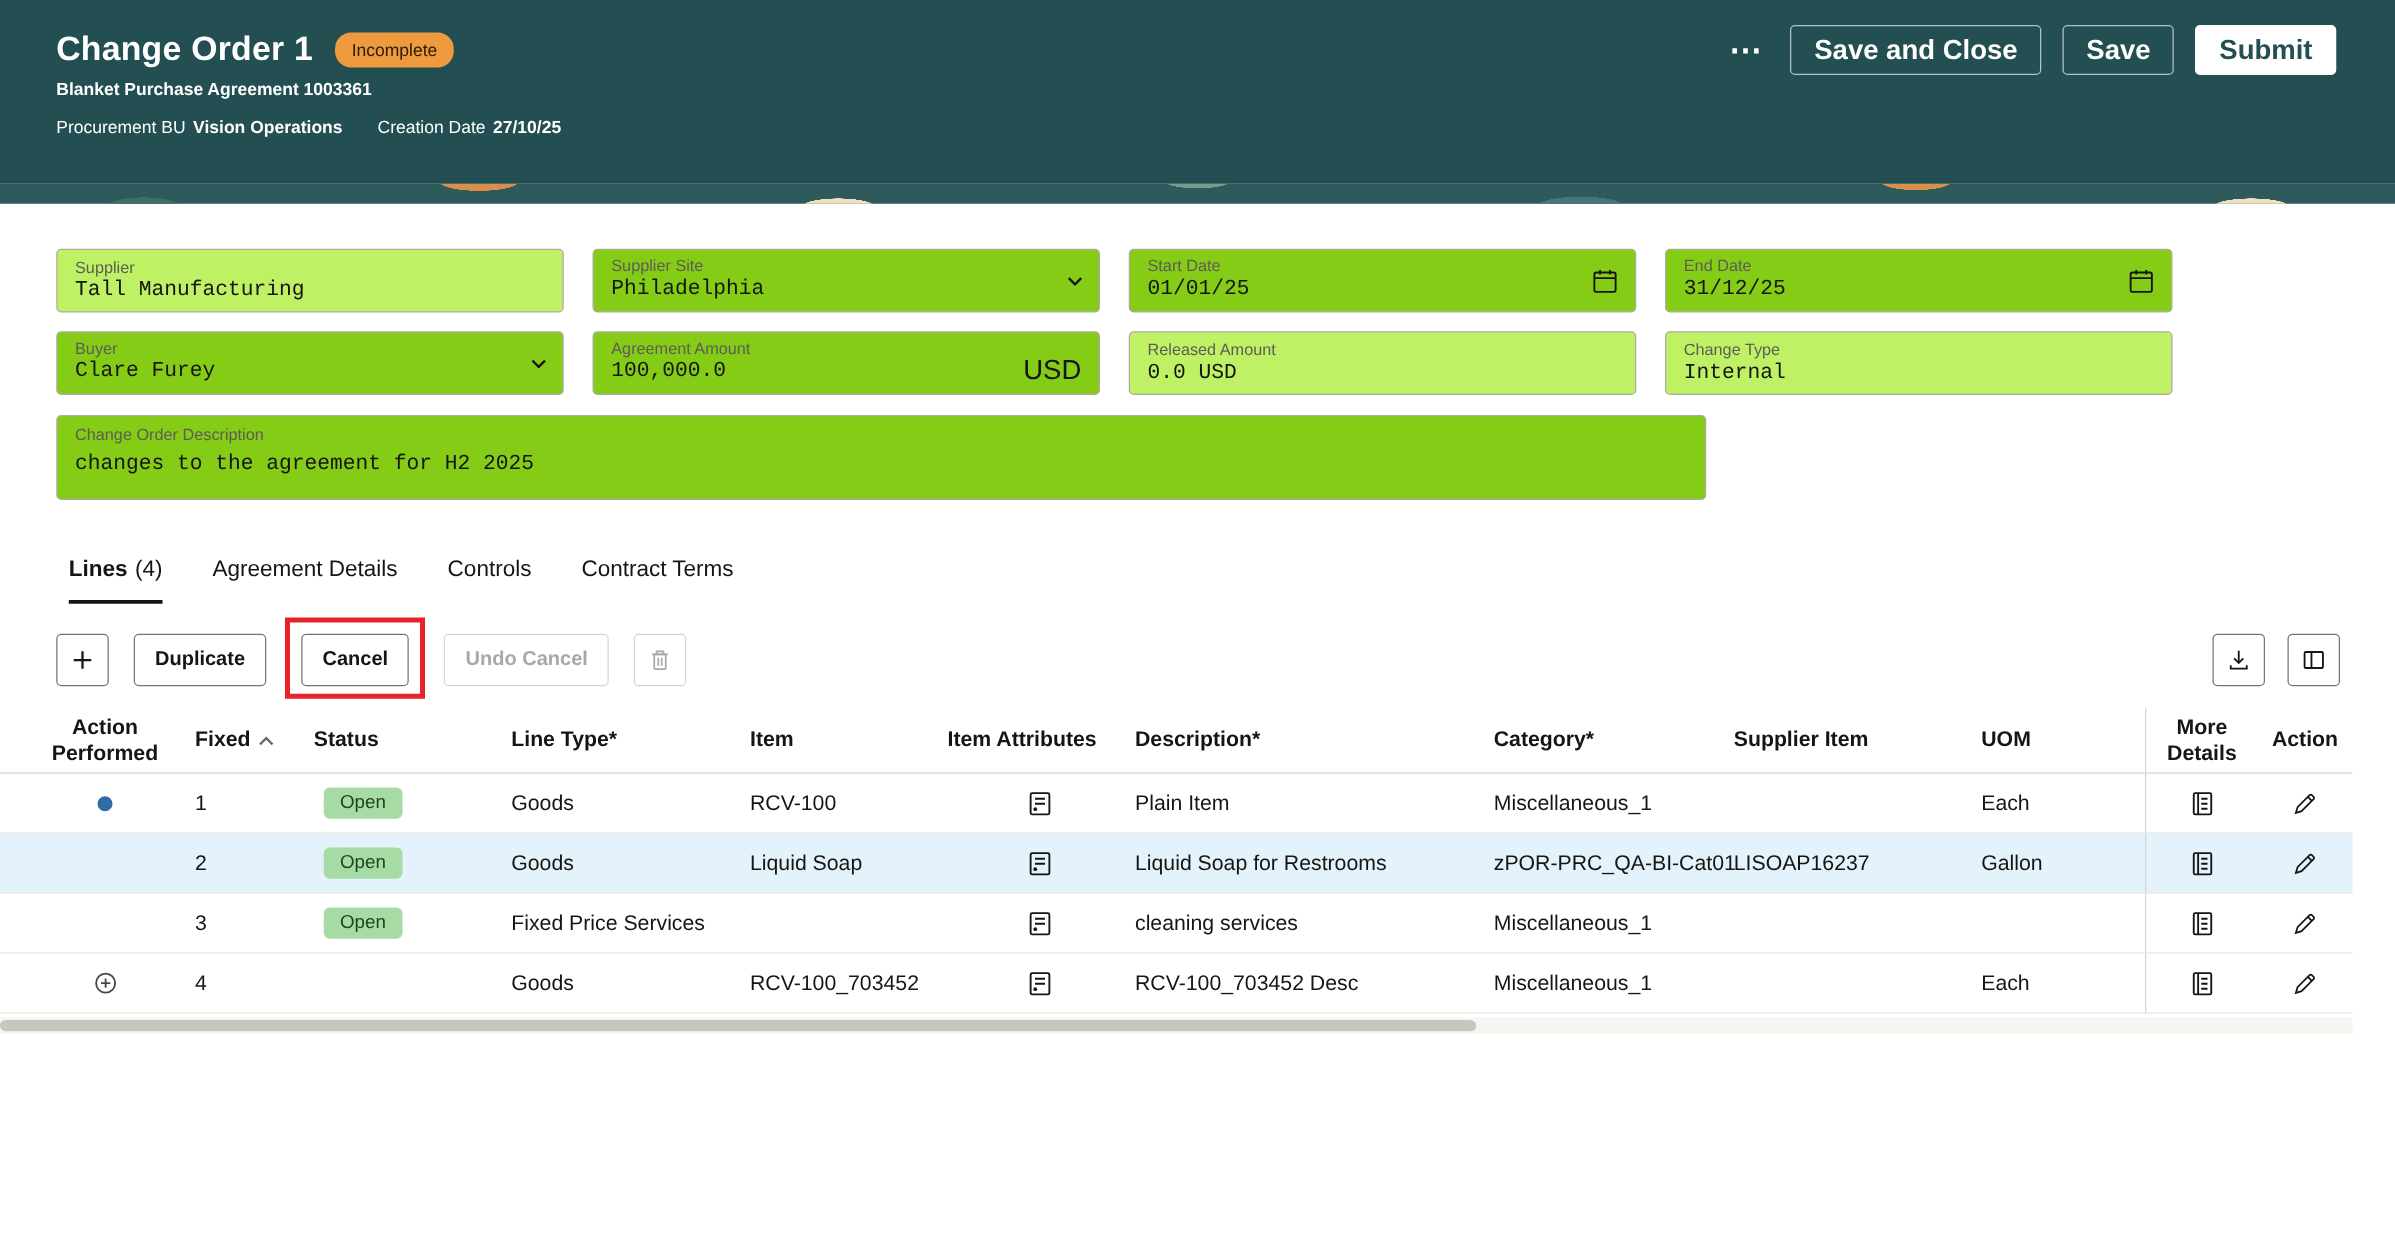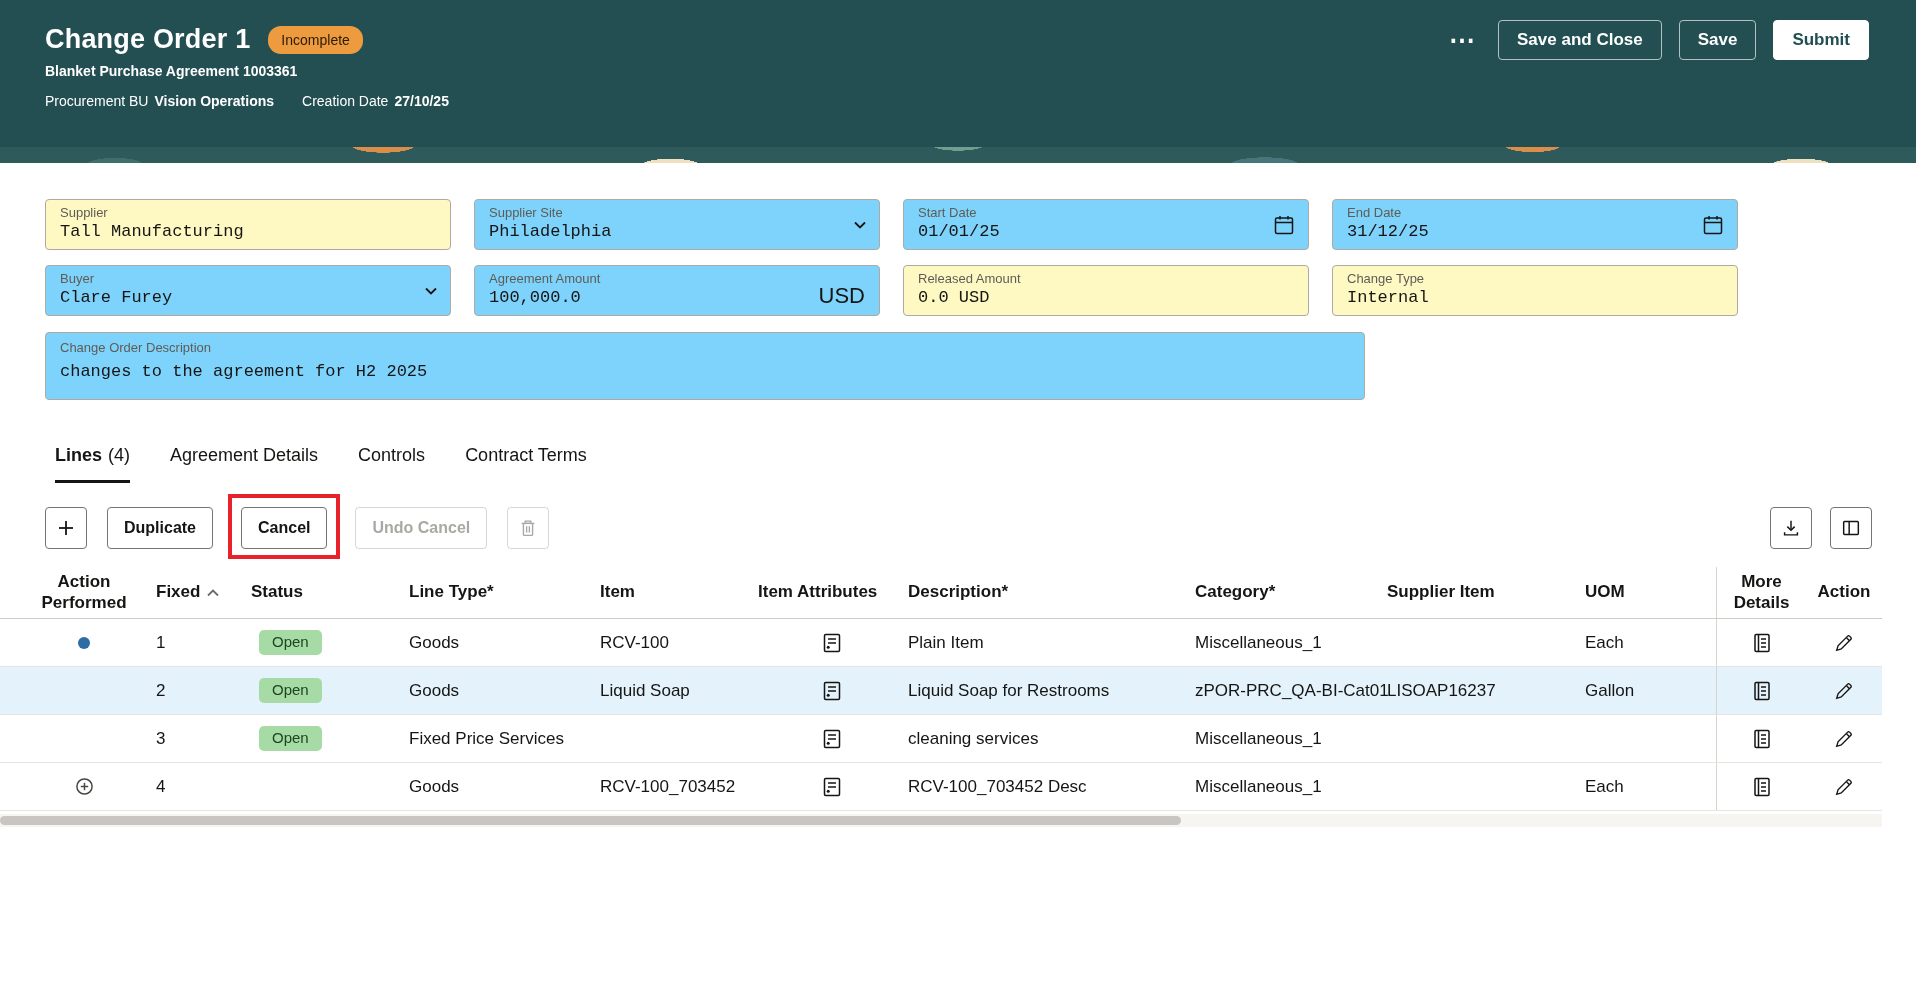--- a/index.html
+++ b/index.html
@@ -15,21 +15,21 @@
   .title-line { display:flex; align-items:center; gap:18px; }
   .page-title { font-size:27px; font-weight:700; letter-spacing:.2px; }
   .badge { background:#EE9B40; color:#2A1B05; font-size:14px; line-height:1;
            padding:7px 13px; border-radius:13px; }
   .subtitle { margin-top:8px; font-size:14px; font-weight:700; }
   .meta-line { margin-top:14px; font-size:14px; }
   .meta-label { font-weight:400; margin-right:6px; }
   .meta-value { font-weight:700; }
   .meta-gap { display:inline-block; width:28px; }
   .header-actions { position:absolute; top:20px; right:47px; display:flex; gap:17px; align-items:center; }
-  .hbtn { height:40px; border-radius:4px; font-family:inherit; font-size:17px; font-weight:600;
+  .hbtn { height:40px; border-radius:4px; font-family:inherit; font-size:22px; font-weight:600;
           padding:0 18px; cursor:pointer; display:flex; align-items:center; }
   .hbtn.ghost { background:transparent; color:#fff; border:1px solid rgba(255,255,255,.65); }
   .hbtn.primary { background:#fff; color:#234E52; border:1px solid #fff; font-weight:700; }
   .hbtn.more { background:transparent; border:none; color:#fff; font-size:26px; font-weight:700; padding:0 6px; }
 
   
   .pattern-strip { height:16px; background-color:#2E5A5C;
     background-image:
       radial-gradient(ellipse 46px 11px at 6% 110%, #3E6F6C 0 60%, transparent 61%),
       radial-gradient(ellipse 52px 12px at 20% -10%, #D98E4A 0 60%, transparent 61%),
@@ -37,22 +37,22 @@
       radial-gradient(ellipse 44px 10px at 50% -15%, #6FA08F 0 60%, transparent 61%),
       radial-gradient(ellipse 56px 12px at 66% 110%, #46767A 0 60%, transparent 61%),
       radial-gradient(ellipse 46px 11px at 80% -10%, #D98E4A 0 60%, transparent 61%),
       radial-gradient(ellipse 50px 11px at 94% 115%, #EFE0C0 0 60%, transparent 61%);
   }
 
   
   .form-grid { display:grid; grid-template-columns:repeat(4, 406px); column-gap:23px; row-gap:15px;
                padding:36px 0 0 45px; }
   .field { position:relative; height:51px; border:1px solid #AEAAA2; border-radius:4px;
-           background:#7dd3fc; padding:6px 14px; display:flex; flex-direction:column; justify-content:center; }
-  .field.readonly { background:#fef9c3; }
+           background:#84cc16; padding:6px 14px; display:flex; flex-direction:column; justify-content:center; }
+  .field.readonly { background:#bef264;justify-content:flex-end; }
   .field-label { font-size:13px; color:#5F5C56; line-height:1.15; }
   .field-value { font-size:17px; color:#161513; line-height:1.25; white-space:nowrap;font-family:Liberation Mono, monospace; }
   .field-icon { position:absolute; right:12px; top:50%; transform:translateY(-50%); display:flex; cursor:pointer; }
   .field-suffix { position:absolute; right:14px; top:50%; transform:translateY(-50%); margin-top:5px; font-size:22px; }
   .desc-field { margin:16px 0 0 45px; width:1320px; height:68px; justify-content:flex-start; padding-top:8px; gap:5px; }
 
   
   .tabs { display:flex; gap:40px; margin:45px 0 0 55px; }
   .tab { font-size:18px; padding-bottom:14px; cursor:pointer; color:#161513; border-bottom:3px solid transparent; }
   .tab.active { font-weight:700; border-bottom-color:#161513; }

